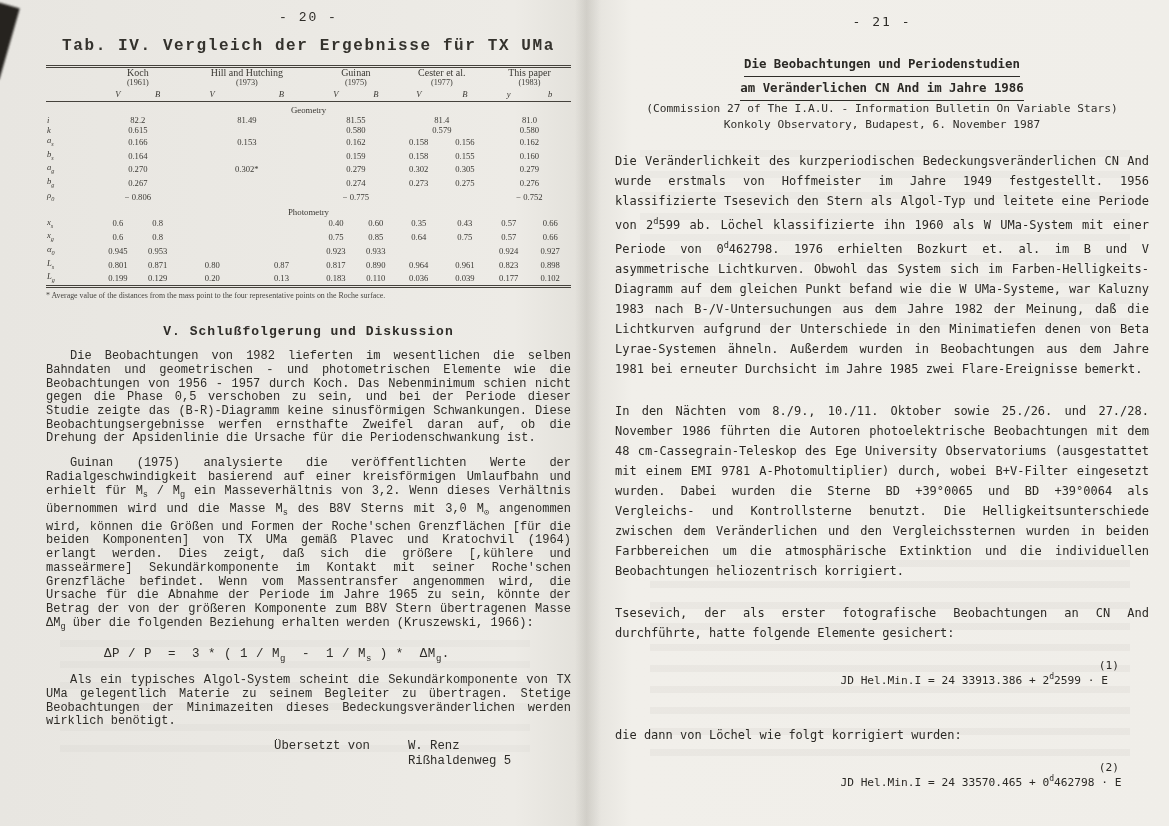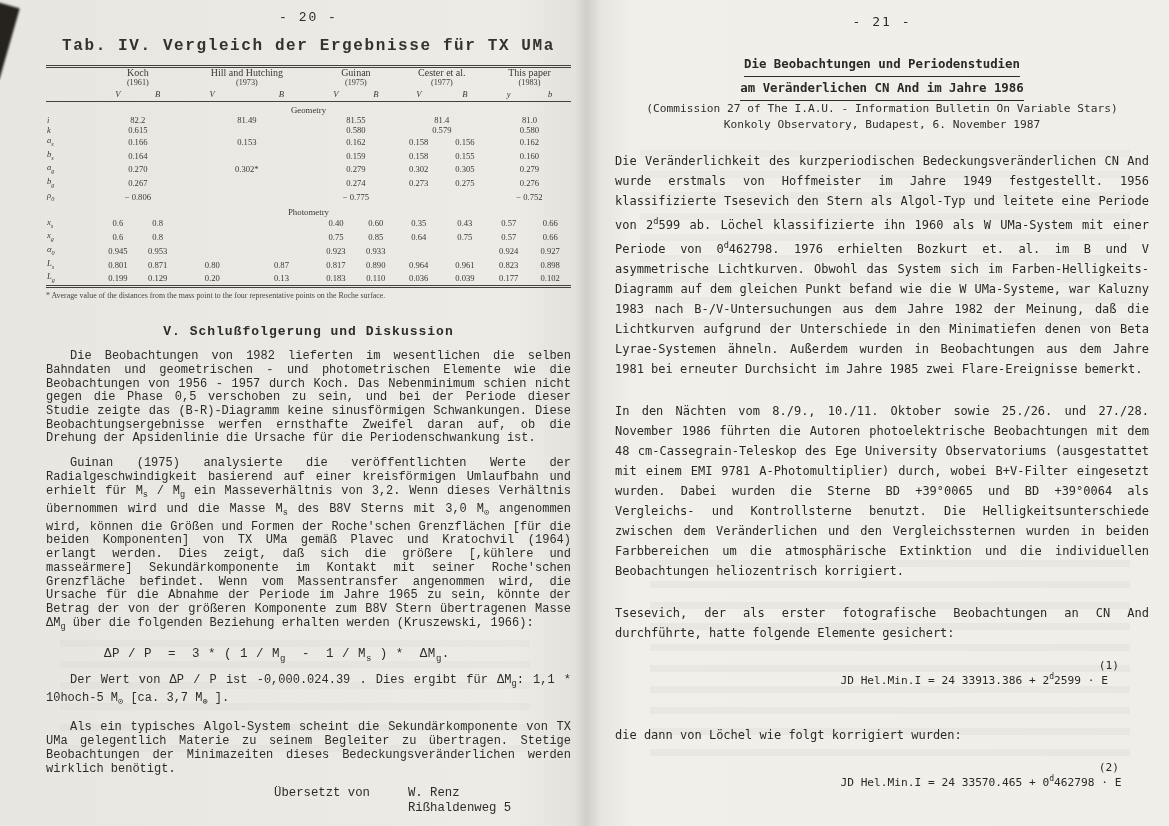--- a/index.html
+++ b/index.html
@@ -258,21 +258,20 @@
             <td class="ctr">0.102</td>
           </tr>
         </tbody>
     </table>
     <div class="footnote">* Average value of the distances from the mass point to the four representative points on the Roche surface.</div>
 
     <div class="sec-head">V. Schlußfolgerung und Diskussion</div>
     <p class="tw ind">Die Beobachtungen von 1982 lieferten im wesentlichen die selben Bahndaten und geometrischen - und photometrischen Elemente wie die Beobachtungen von 1956 - 1957 durch Koch. Das Nebenminimum schien nicht gegen die Phase 0,5 verschoben zu sein, und bei der Periode dieser Studie zeigte das (B-R)-Diagramm keine sinusförmigen Schwankungen. Diese Beobachtungsergebnisse werfen ernsthafte Zweifel daran auf, ob die Drehung der Apsidenlinie die Ursache für die Periodenschwankung ist.</p>
     <p class="tw ind">Guinan (1975) analysierte die veröffentlichten Werte der Radialgeschwindigkeit basierend auf einer kreisförmigen Umlaufbahn und erhielt für M<sub>s</sub> / M<sub>g</sub> ein Masseverhältnis von 3,2. Wenn dieses Verhältnis übernommen wird und die Masse M<sub>s</sub> des B8V Sterns mit 3,0 M<sub>⊙</sub> angenommen wird, können die Größen und Formen der Roche'schen Grenzflächen [für die beiden Komponenten] von TX UMa gemäß Plavec und Kratochvil (1964) erlangt werden. Dies zeigt, daß sich die größere [,kühlere und masseärmere] Sekundärkomponente im Kontakt mit seiner Roche'schen Grenzfläche befindet. Wenn vom Massentransfer angenommen wird, die Ursache für die Abnahme der Periode im Jahre 1965 zu sein, könnte der Betrag der von der größeren Komponente zum B8V Stern übertragenen Masse ΔM<sub>g</sub> über die folgenden Beziehung erhalten werden (Kruszewski, 1966):</p>
     <div class="eq-left">ΔP / P  =  3 * ( 1 / M<sub>g</sub>  -  1 / M<sub>s</sub> ) *  ΔM<sub>g</sub>.</div>
-    <p class="tw ind">Der Wert von ΔP / P ist -0,000.024.39 . Dies ergibt für ΔM<sub>g</sub>: 1,1 * 10hoch-5 M<sub>⊙</sub> [ca. 3,7 M<sub>⊕</sub> ].</p>
     <p class="tw ind">Als ein typisches Algol-System scheint die Sekundärkomponente von TX UMa gelegentlich Materie zu seinem Begleiter zu übertragen. Stetige Beobachtungen der Minimazeiten dieses Bedeckungsveränderlichen werden wirklich benötigt.</p>
 
     <div class="sig">
       <span>Übersetzt von</span>
       <span class="sig-block">
         <div>W. Renz</div>
         <div>Rißhaldenweg 5</div>
 
       </span>
     </div>

